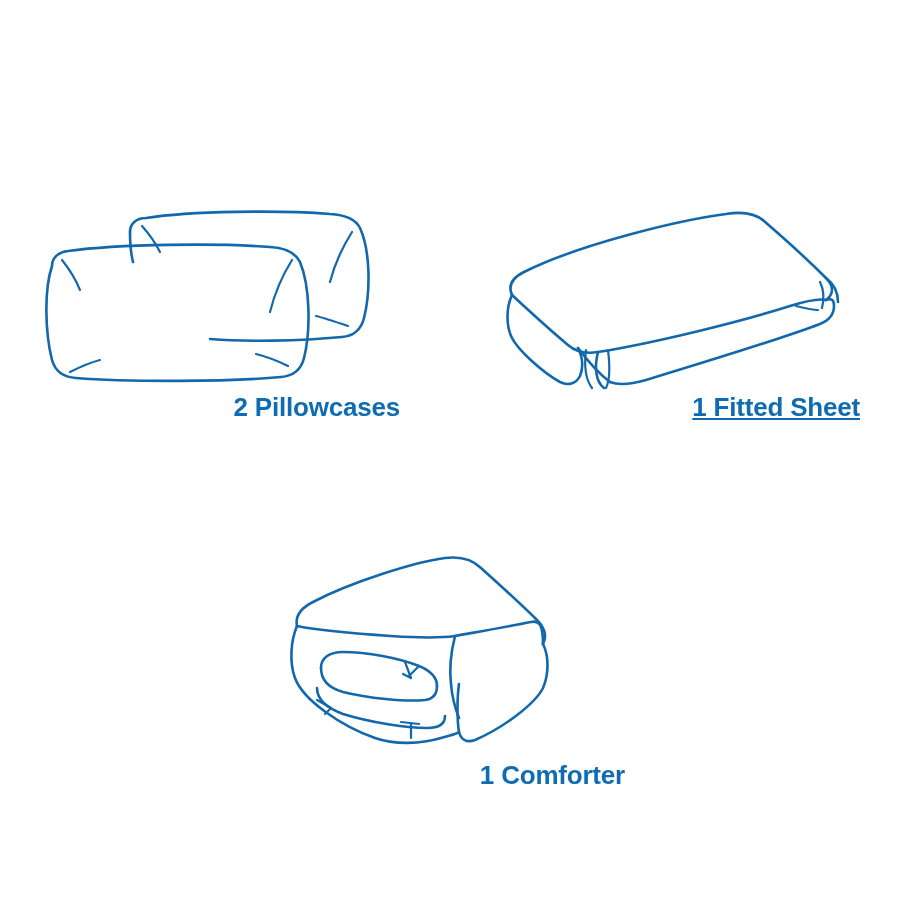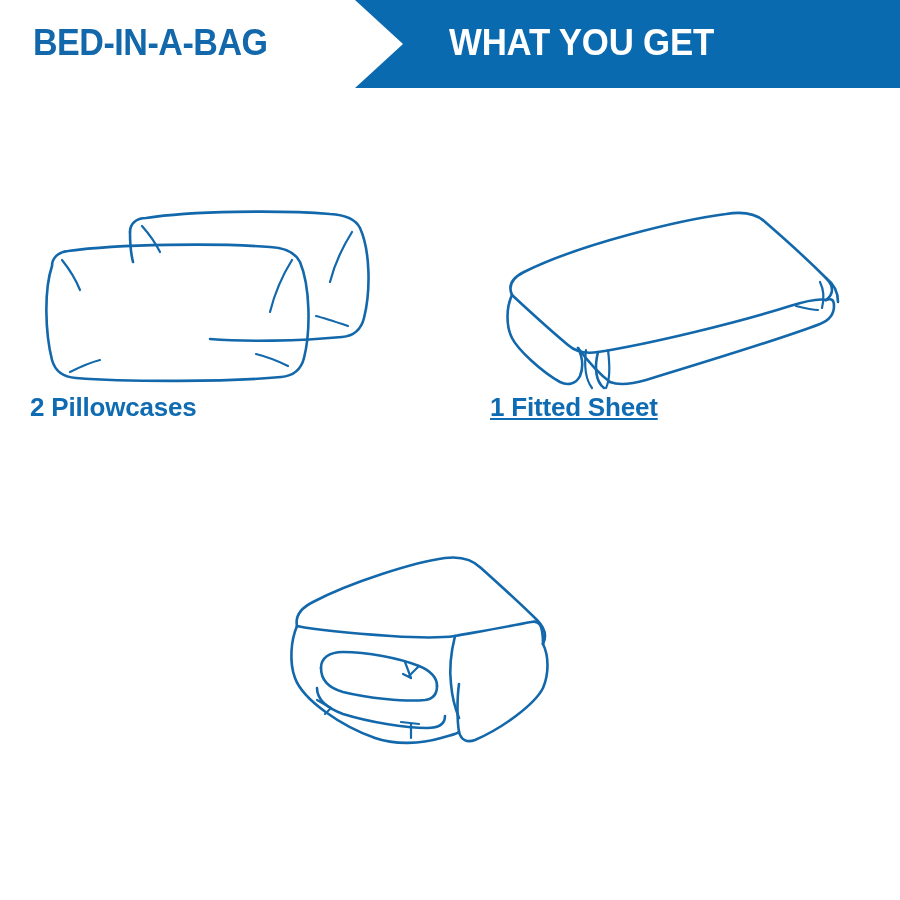--- a/index.html
+++ b/index.html
@@ -67,21 +67,21 @@
     position: absolute;
   }
   .item-art {
     position: absolute;
     left: 0;
     top: 0;
   }
   .item-caption {
     position: absolute;
     width: 100%;
-    text-align: left;
+    text-align: right;
     font-size: 26px;
     font-weight: bold;
     color: #0f6cb2;
     font-family: "Liberation Sans", sans-serif;
     letter-spacing: -0.2px;
     white-space: nowrap;
   }
 
   #cell-pillowcases { left: 30px;  top: 190px; width: 370px; height: 250px; }
   #cell-pillowcases .item-caption { top: 202px; }
@@ -106,30 +106,20 @@
     stroke-width: 2.2;
     stroke-linecap: round;
     stroke-linejoin: round;
   }
 </style>
 </head>
 <body>
 
 <div id="page">
 
-  <div id="header-banner">
-
-    <svg id="banner-shape" viewBox="0 0 900 88" width="900" height="88">
-      <polygon points="355,0 900,0 900,88 355,88 403,44" fill="#0a6ab0"></polygon>
-    </svg>
-
-    <div id="banner-left-title" style="color: rgb(18, 104, 171);">BED-IN-A-BAG</div>
-
-    <div id="banner-right-title" style="color: rgb(255, 255, 255);">WHAT YOU GET</div>
-  </div>
 
   <div class="item-cell" id="cell-pillowcases">
 
     <svg class="item-art" viewBox="0 0 370 200" width="370" height="200">
 
       <path class="ln" d="M100,42
                C100,34 106,28 116,28
                C160,21 250,20 300,24
                C318,25 326,30 330,38
                C340,60 341,100 334,128
@@ -253,15 +243,16 @@
 
       <path class="ln-thin" d="M150,114 L156,130" stroke="#1268ab"></path>
       <path class="ln-thin" d="M164,118 L154,128" stroke="#1268ab"></path>
       <path class="ln-thin" d="M156,130 L148,126" stroke="#1268ab"></path>
       <path class="ln-thin" d="M62,152 L76,160" stroke="#1268ab"></path>
       <path class="ln-thin" d="M70,166 L76,160" stroke="#1268ab"></path>
       <path class="ln-thin" d="M146,174 L164,176" stroke="#1268ab"></path>
       <path class="ln-thin" d="M156,176 L156,190" stroke="#1268ab"></path>
     </svg>
 
+    <div class="item-caption" style="color: rgb(15, 108, 178);">1 Comforter</div>
   </div>
 
 </div>
 
 </body></html>

